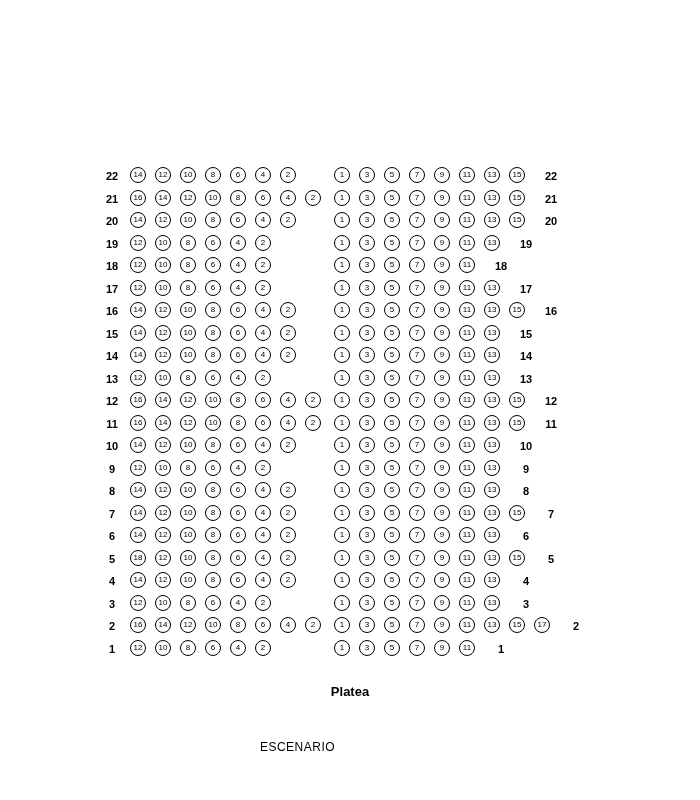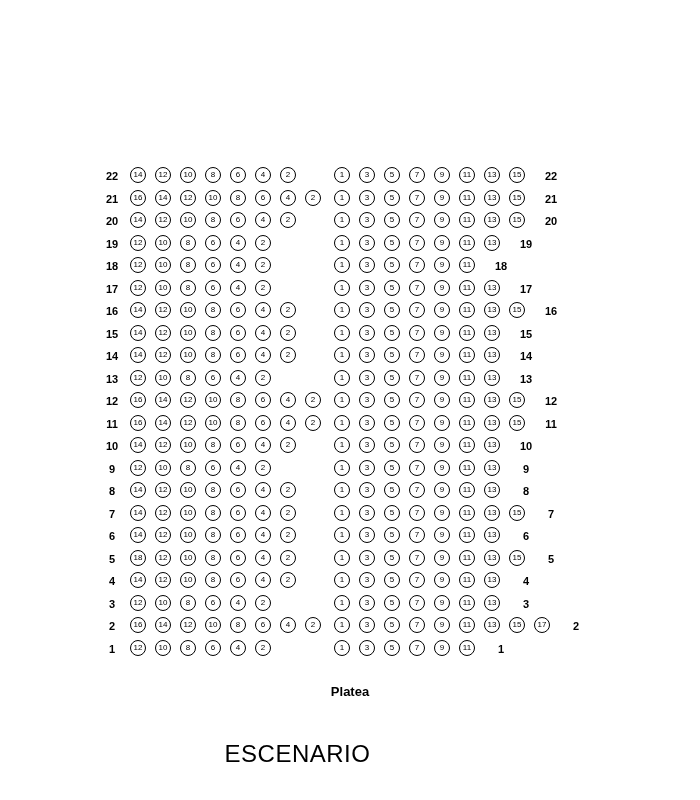--- a/index.html
+++ b/index.html
@@ -62,21 +62,21 @@
     font-size: 13px;
     font-weight: bold;
     color: #000000;
   }
   #escenario-label {
     position: absolute;
     width: 595px;
     text-align: center;
     left: 0;
     top: 740px;
-    font-size: 24px;
+    font-size: 12px;
     color: #000000;
     letter-spacing: 0.5px;
   }
 </style>
 </head>
 <body>
 
 <div id="seatmap">
     <div class="row" style="top: 167px;">
       <div class="seat" style="left: 130px; top: 0px;">14</div>

